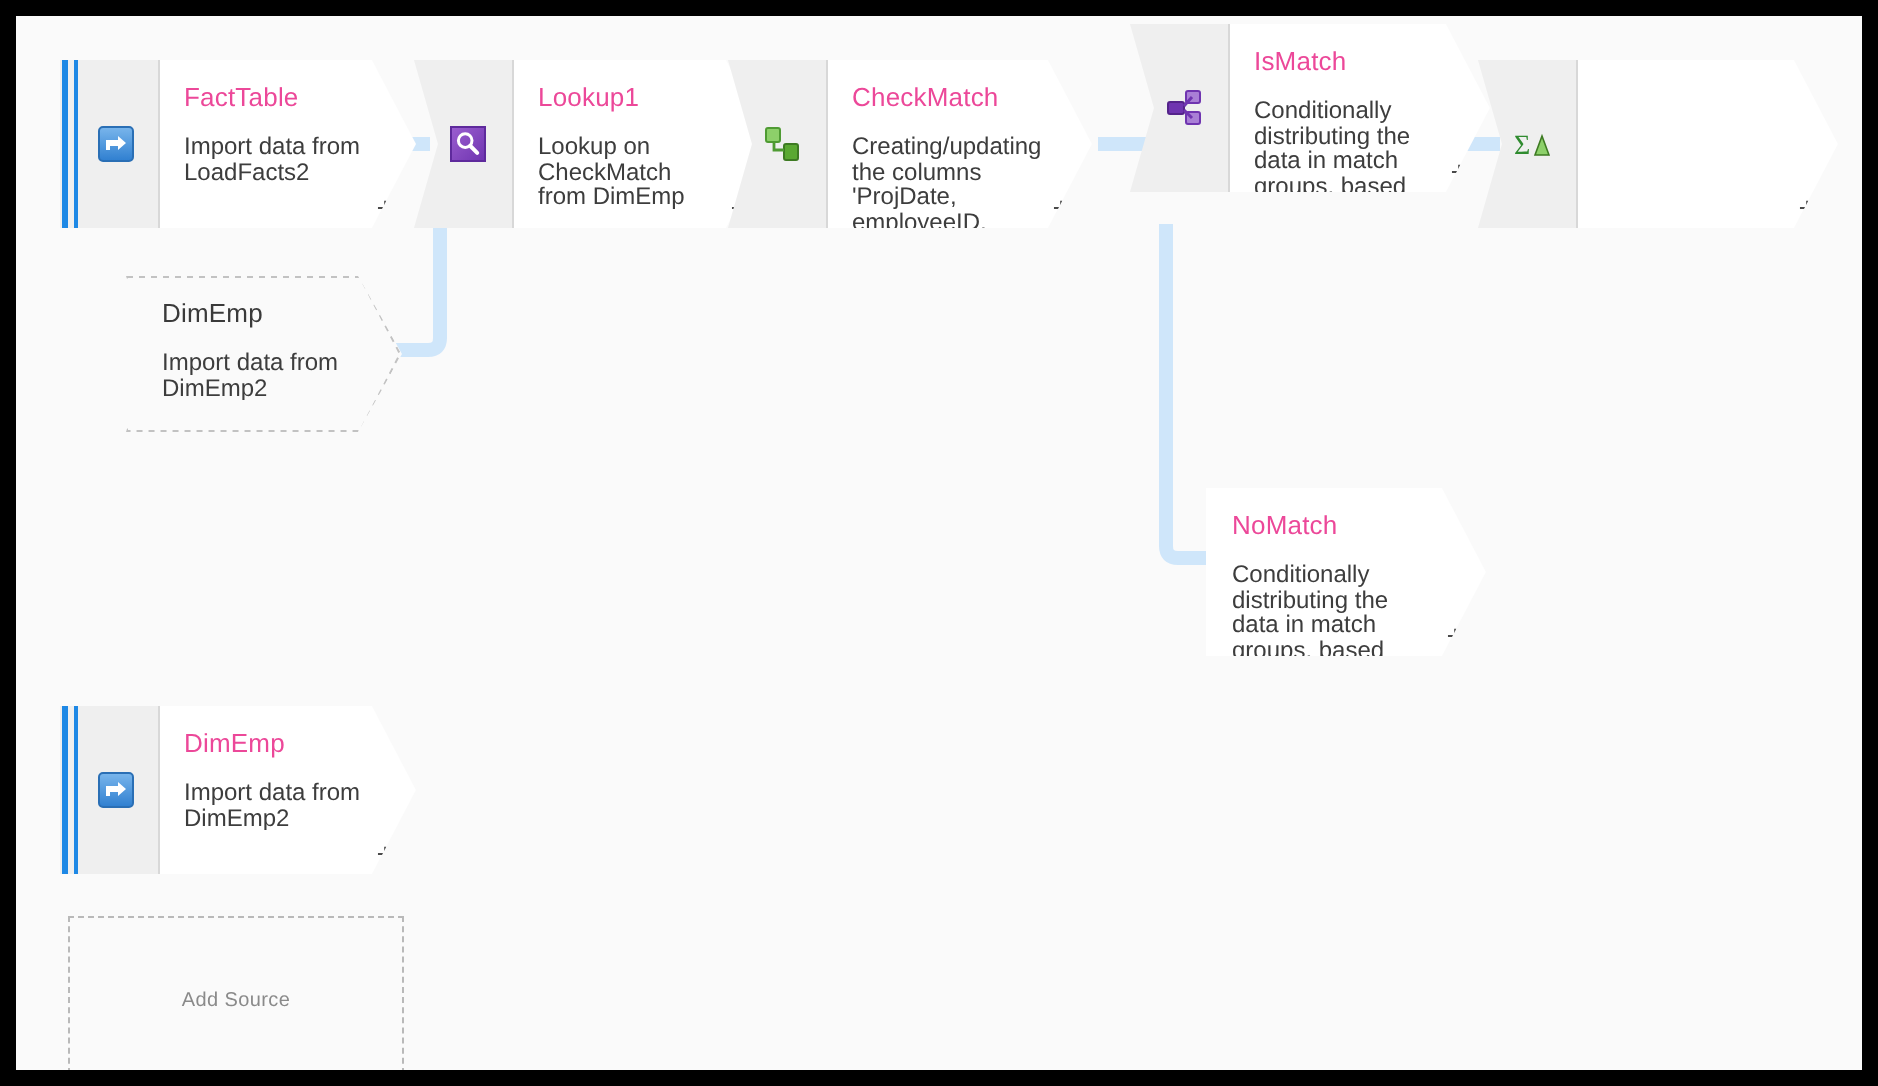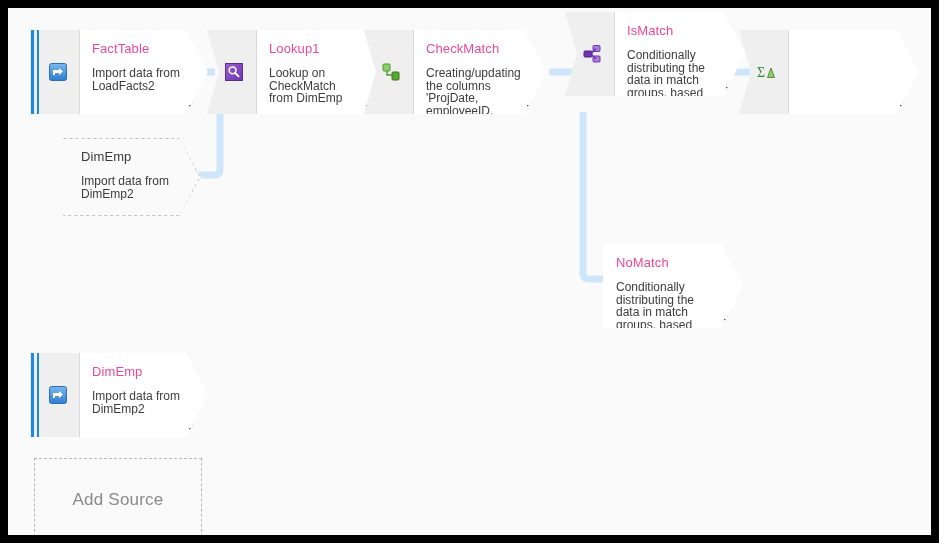--- a/index.html
+++ b/index.html
@@ -138,21 +138,21 @@
   .add-source {
     position: absolute;
     box-sizing: border-box;
     border: 1px dashed #b9b9b9;
     background: #fafafa;
     display: flex;
     align-items: center;
     justify-content: center;
   }
   .add-source span {
-    font-size: 17px;
+    font-size: 10px;
     color: #8a8a8a;
     letter-spacing: 0.2px;
   }
 </style>
 </head>
 <body>
 
 <div id="canvas">
 
   <svg class="conn-layer" viewBox="0 0 923 527" width="923" height="527">

